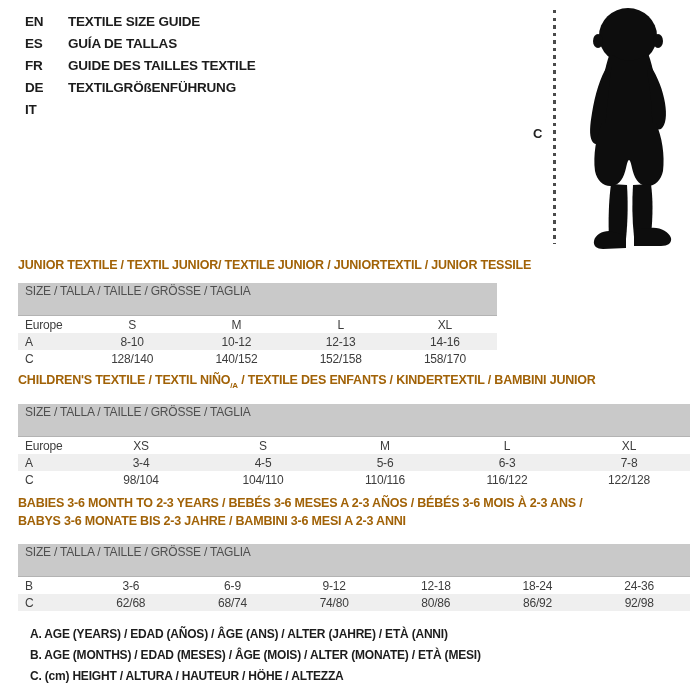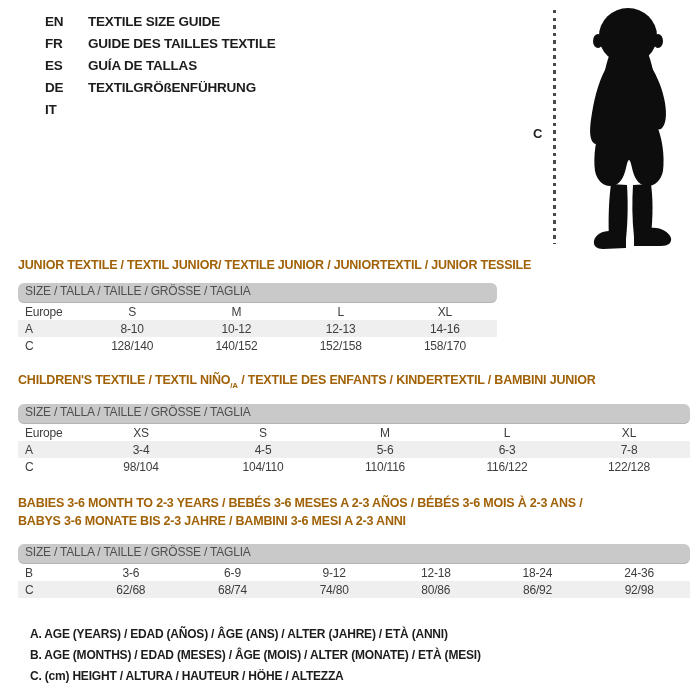--- a/index.html
+++ b/index.html
@@ -1,67 +1,67 @@
 <!DOCTYPE html>
 <html><head>
 <meta charset="utf-8">
 <style>
   html,body{margin:0;padding:0;}
   body{
     width:700px;height:700px;position:relative;background:#ffffff;
     font-family:"Liberation Sans", sans-serif;color:#1c1c1c;overflow:hidden;
   }
   
-  .languages{position:absolute;left:25px;top:11px;margin-left:20px;}
+  .languages{position:absolute;left:25px;top:11px;}
   .lang-row{display:flex;line-height:22px;font-size:13.5px;font-weight:bold;letter-spacing:-0.2px;}
   .lang-code{width:43px;}
   
   .figure{position:absolute;left:0;top:0;width:700px;height:260px;}
   .dash-line{
     position:absolute;left:553px;top:10px;width:3px;height:234px;
     background:repeating-linear-gradient(to bottom,#4a4a4a 0 3.5px,transparent 3.5px 7.5px);
   }
   .figure-label{position:absolute;left:533px;top:126px;font-size:13px;font-weight:bold;color:#222;}
   .silhouette{position:absolute;left:562px;top:5px;}
   
   .sec-title{
     position:absolute;left:18px;font-size:12.5px;font-weight:bold;color:#a16207;
     letter-spacing:-0.2px;white-space:nowrap;line-height:18px;
   }
   .sec-title sub{font-size:8px;}
   
   .size-table{position:absolute;left:18px;}
   .band{
-    height:20px;line-height:17px;background:#c9c9c9;border-bottom:1px solid #b3b3b3;
-    font-size:12px;color:#4f4f4f;padding-left:7px;box-sizing:border-box;letter-spacing:-0.2px;border-radius:6px;
+    height:33px;line-height:17px;background:#c9c9c9;border-bottom:1px solid #b3b3b3;
+    font-size:12px;color:#4f4f4f;padding-left:7px;box-sizing:border-box;letter-spacing:-0.2px;
   }
   table{border-collapse:collapse;table-layout:fixed;width:100%;}
   td{height:17px;padding:0;font-size:12px;color:#3d3d3d;text-align:center;vertical-align:middle;letter-spacing:-0.2px;}
   td.rowlabel{text-align:left;padding-left:7px;}
   tr.shaded{background:#efefef;}
   col.lab{width:62px;}
   
   .footnotes{position:absolute;left:30px;top:624px;}
   .footnote{font-size:12px;font-weight:bold;line-height:21px;color:#1c1c1c;letter-spacing:-0.2px;white-space:nowrap;}
 </style>
 </head>
 <body>
 
 <div class="languages">
   <div class="lang-row">
     <span class="lang-code">EN</span>
     <span>TEXTILE SIZE GUIDE</span>
   </div>
   <div class="lang-row">
+    <span class="lang-code">ES</span>
+    <span>GUÍA DE TALLAS</span>
+  </div>
+  <div class="lang-row">
     <span class="lang-code">FR</span>
     <span>GUIDE DES TAILLES TEXTILE</span>
-  </div>
-  <div class="lang-row">
-    <span class="lang-code">ES</span>
-    <span>GUÍA DE TALLAS</span>
   </div>
   <div class="lang-row">
     <span class="lang-code">DE</span>
     <span>TEXTILGRÖßENFÜHRUNG</span>
   </div>
   <div class="lang-row">
     <span class="lang-code">IT</span>
   </div>
 </div>
 

